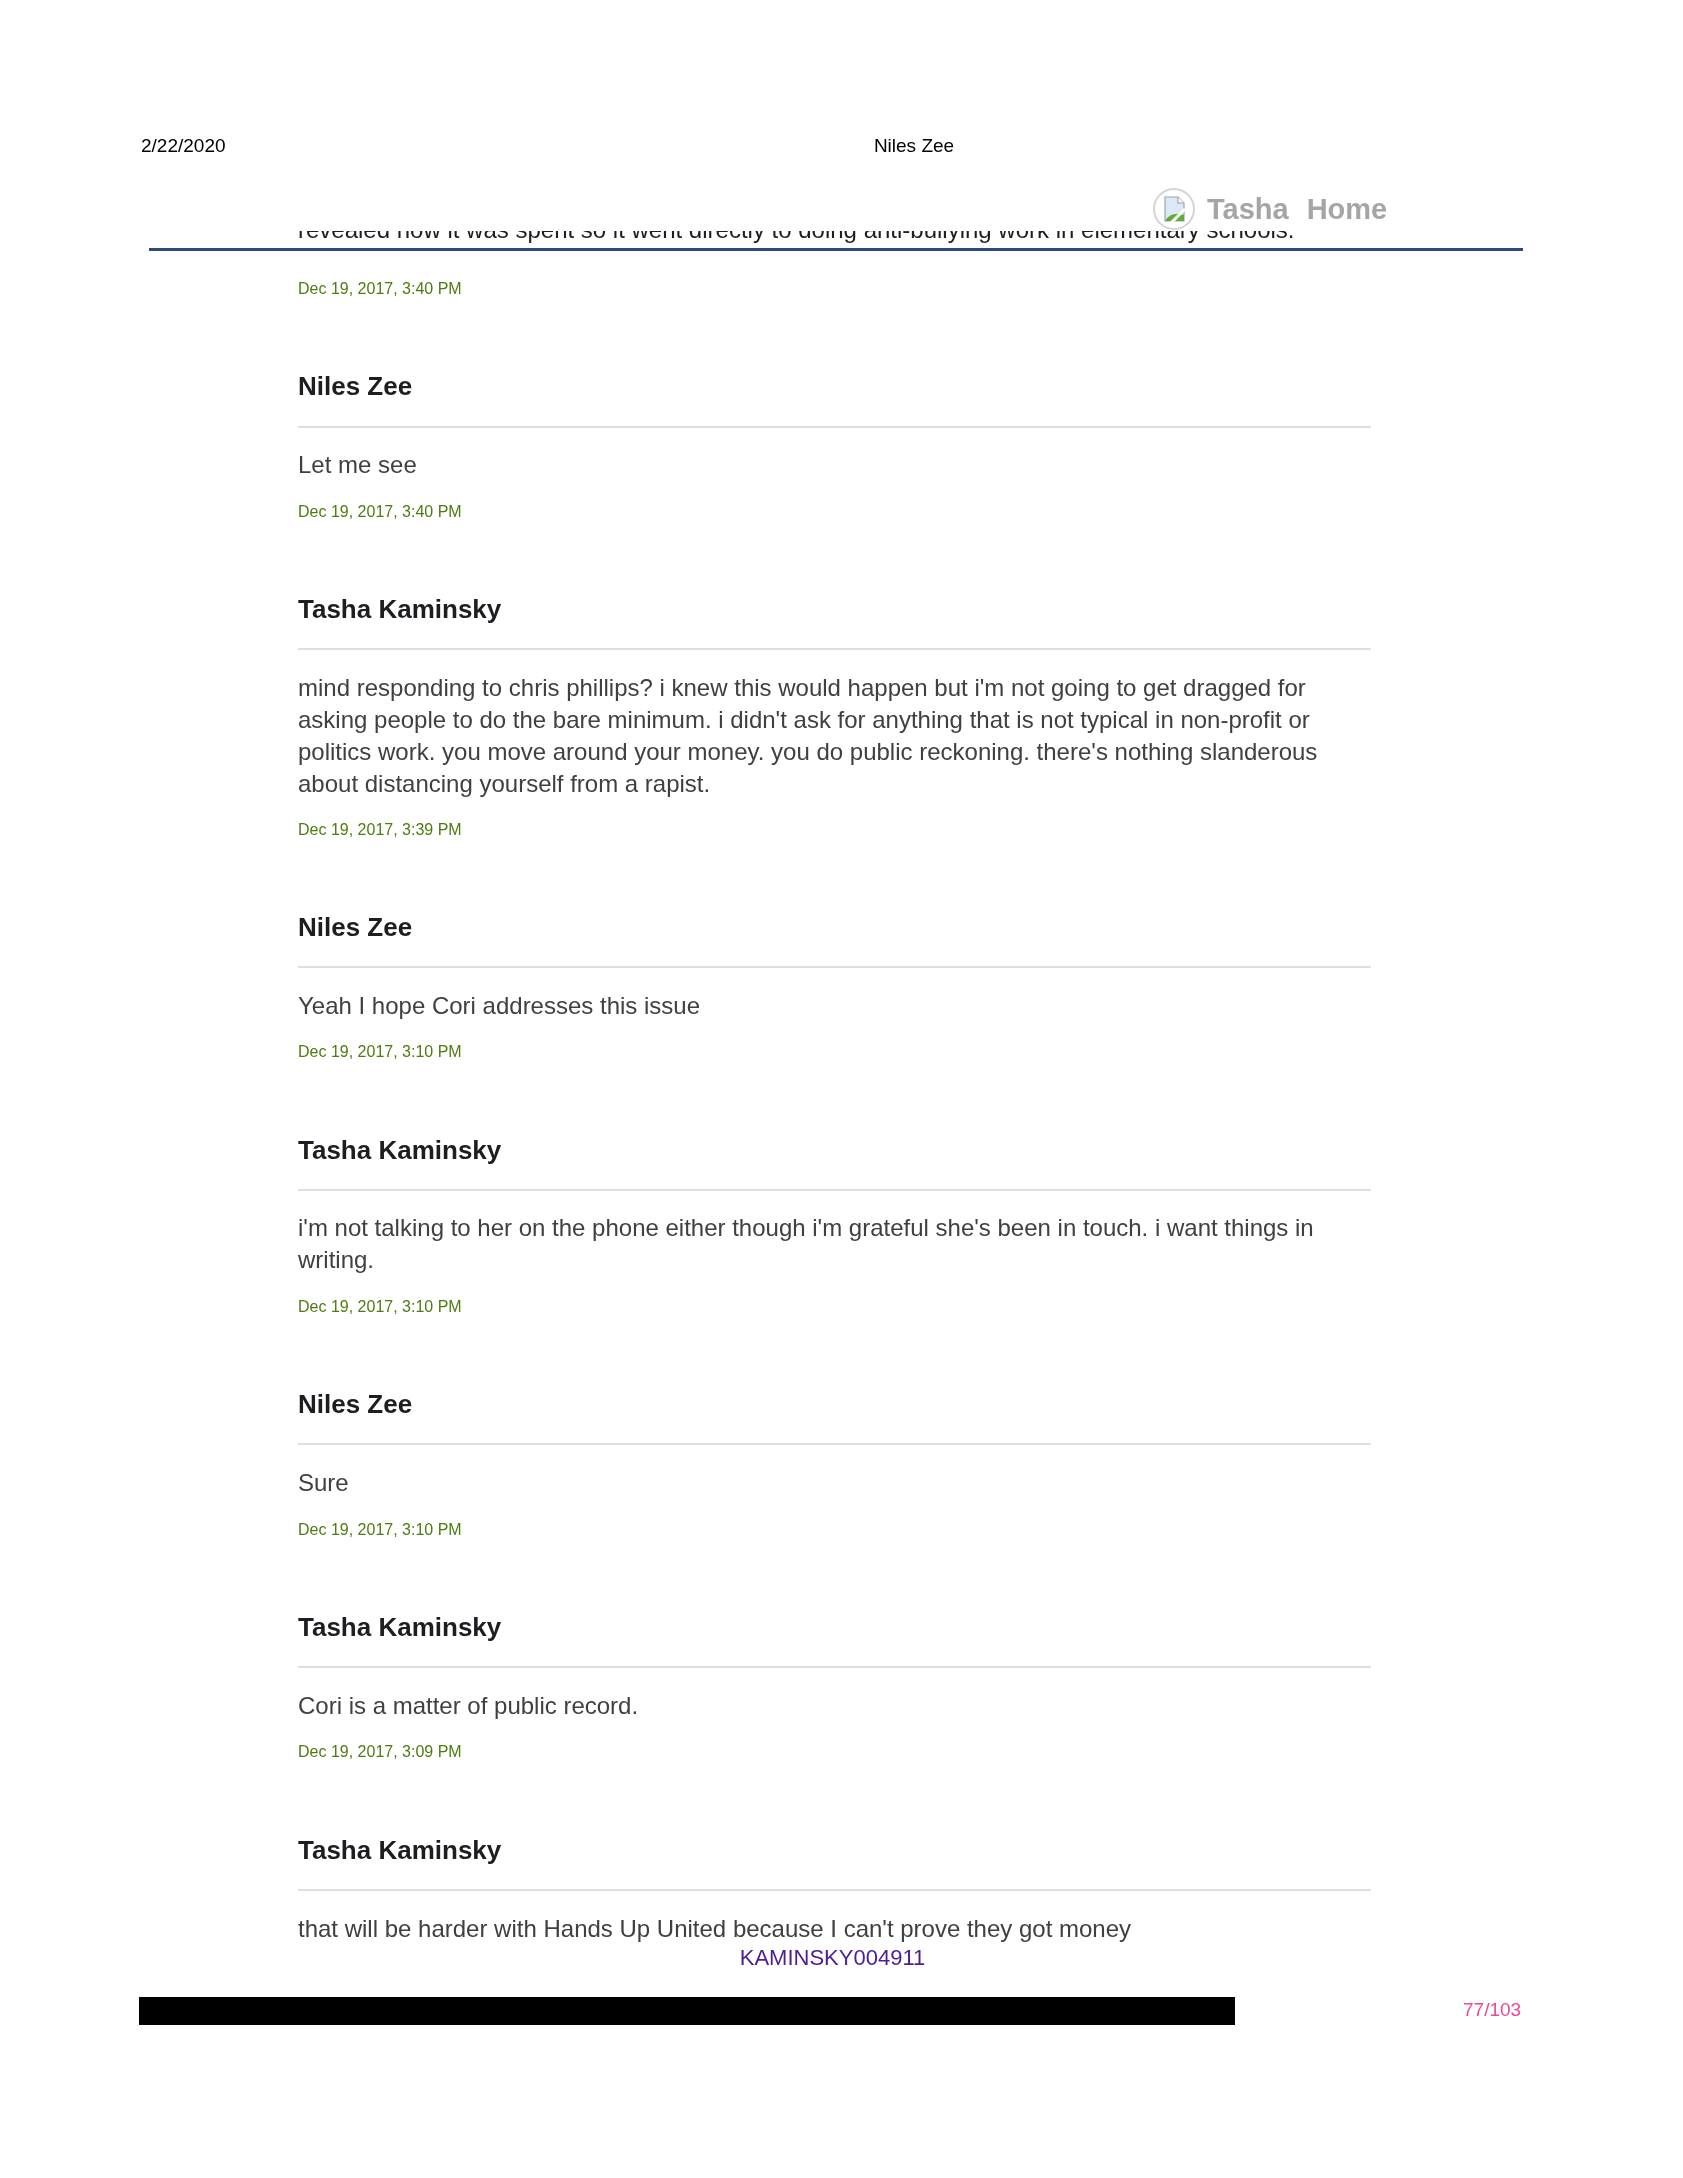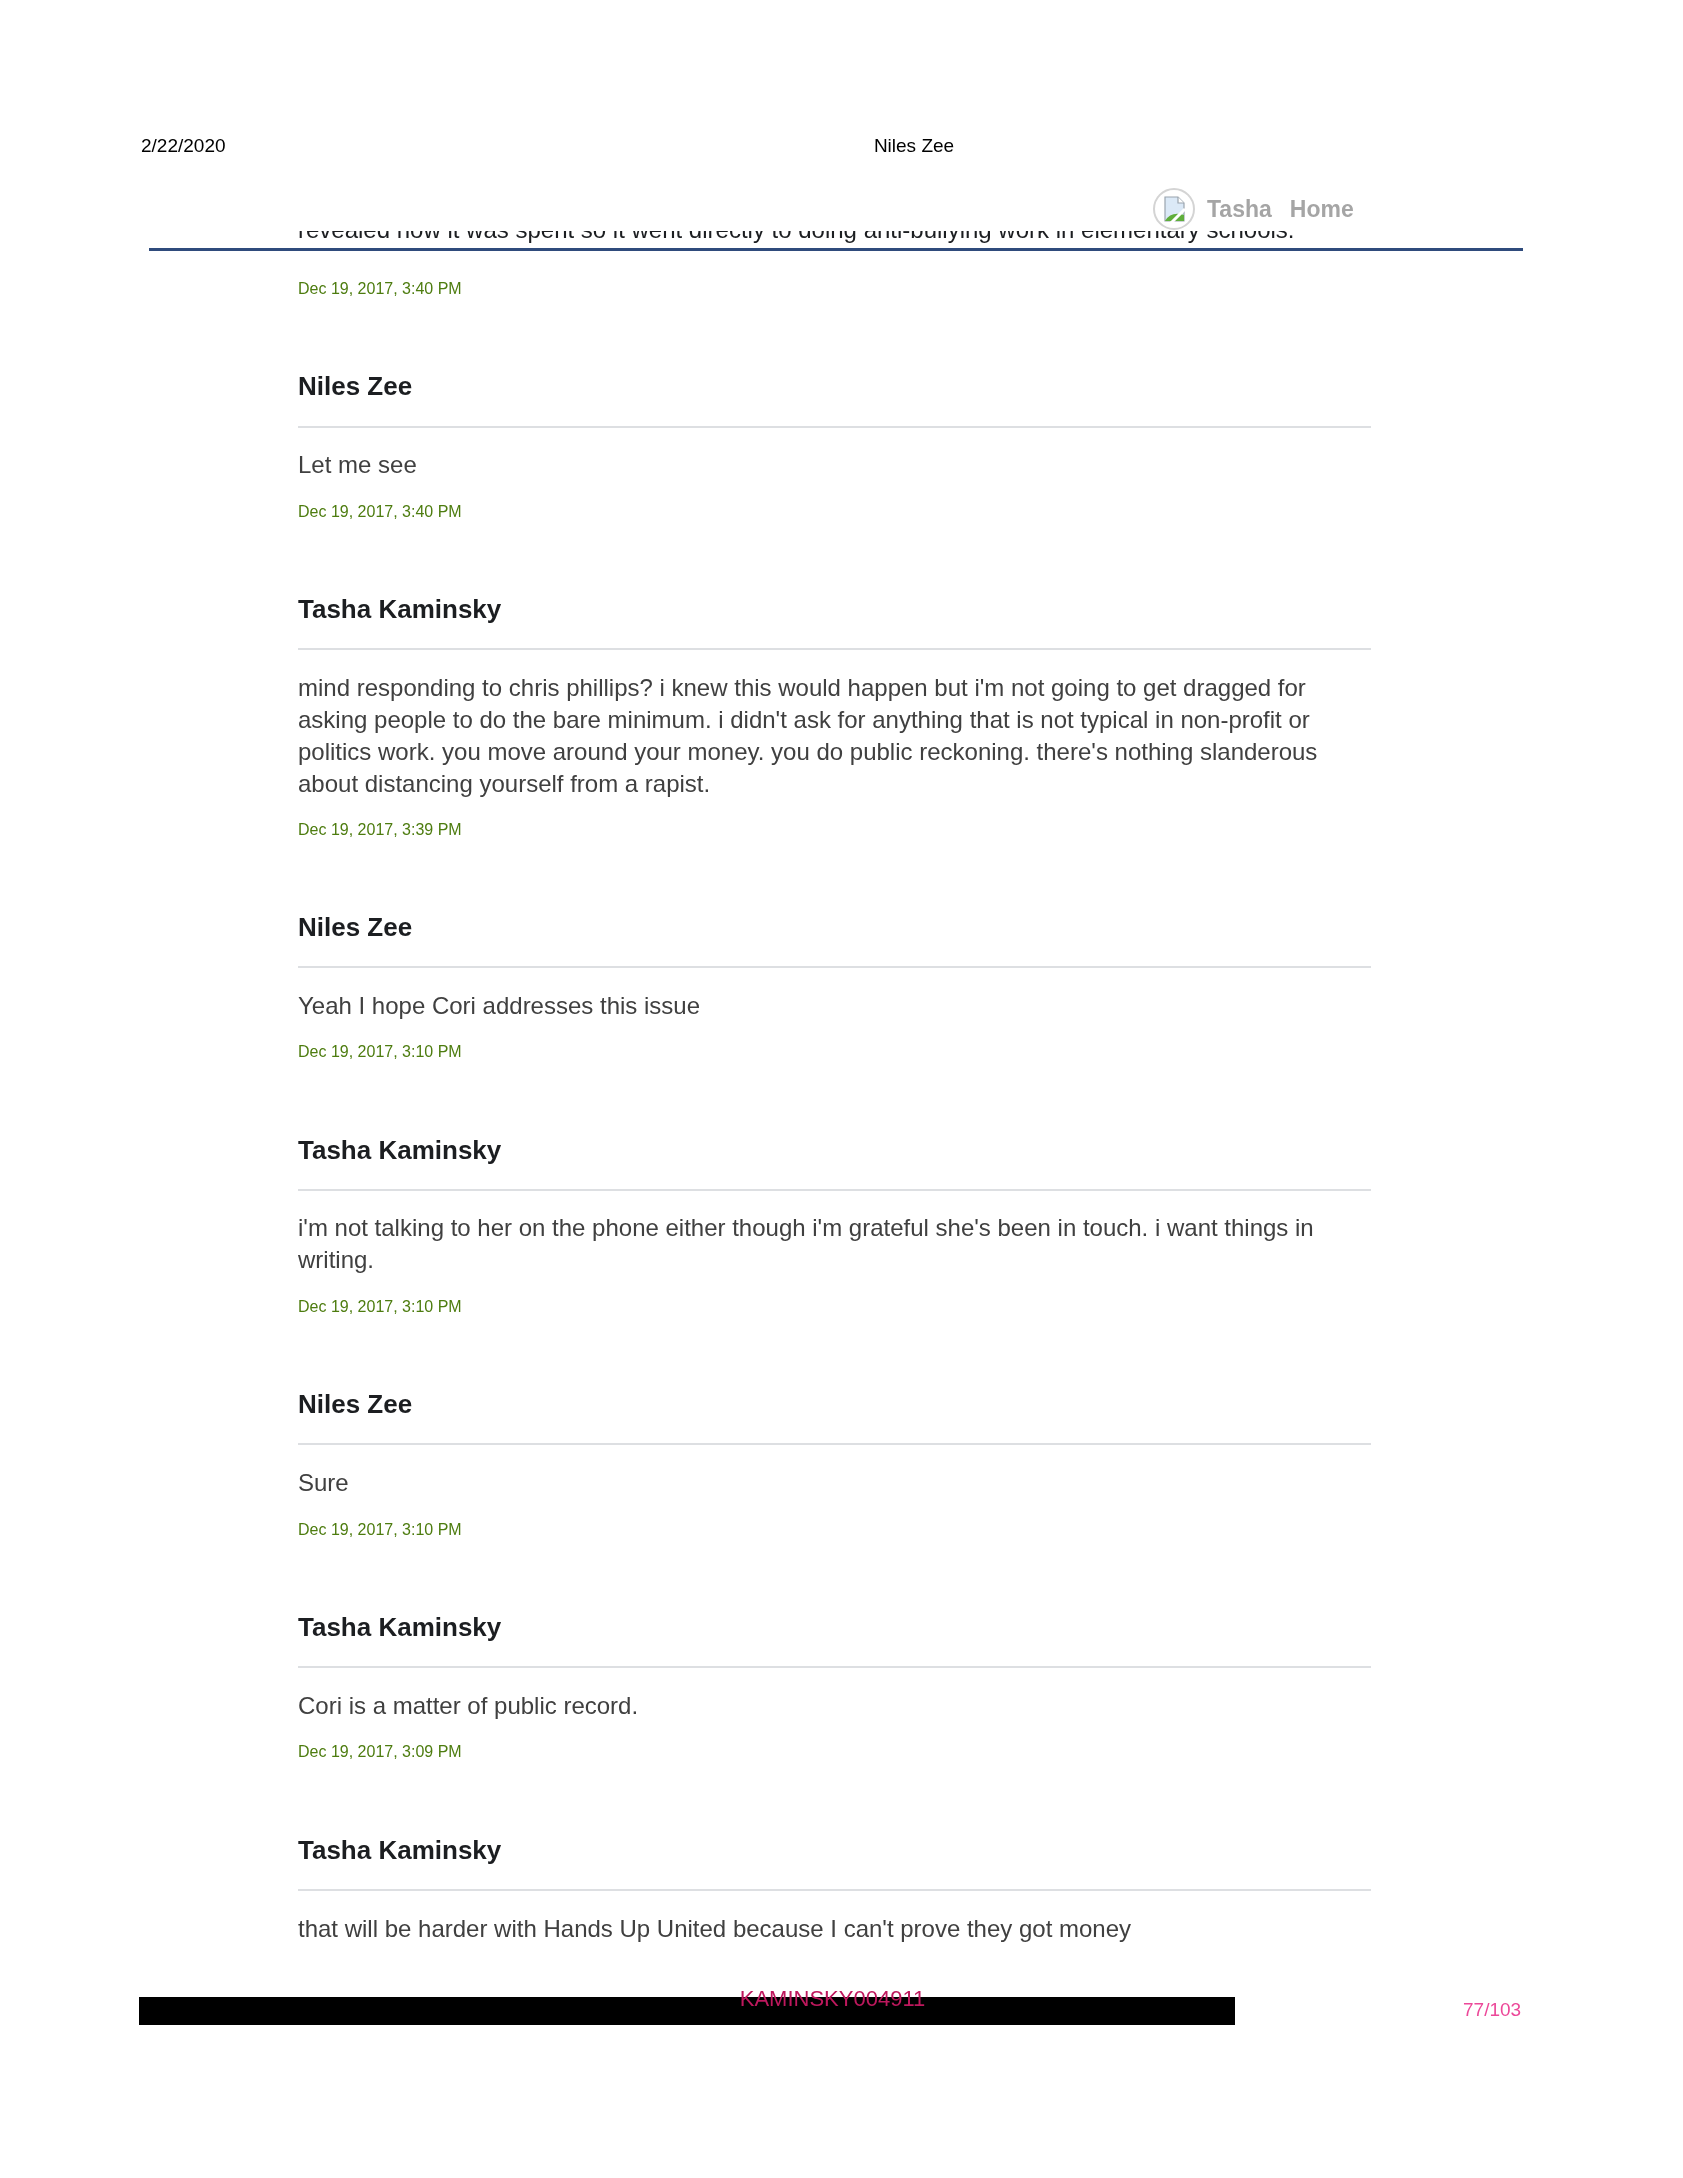--- a/index.html
+++ b/index.html
@@ -4,34 +4,34 @@
 <style>
   html, body { margin: 0; padding: 0; background: #ffffff; }
   body { width: 1683px; height: 2178px; position: relative; overflow: hidden;
          font-family: "Liberation Sans", "DejaVu Sans", sans-serif; color: #1c1e21; }
   .print-date { position: absolute; left: 141px; top: 135px; font-size: 19px; color: #000; }
   .print-title { position: absolute; left: 0; width: 1828px; top: 135px; text-align: center; font-size: 19px; color: #000; }
   .topnav { position: absolute; left: 1153px; top: 186px; height: 46px; display: flex; align-items: center; }
   .avatar { width: 42px; height: 42px; border-radius: 50%; border: 2px solid #d4d4d4; box-sizing: border-box;
             overflow: hidden; position: relative; background: #fff; }
   .avatar svg { position: absolute; left: 0; top: 0; }
-  .nav-link { font-weight: bold; font-size: 23px; color: #a5a5a5; margin-left: 12px; }
+  .nav-link { font-weight: bold; font-size: 29px; color: #a5a5a5; margin-left: 12px; }
   .nav-home { margin-left: 18px; }
   .blue-rule { position: absolute; left: 149px; top: 248px; width: 1374px; height: 3px; background: #2f4b7c; }
   .cut-line { position: absolute; left: 298px; top: 231px; font-size: 24px; color: #1c1e21; height: 17px; overflow: hidden;
               line-height: 34px; width: 1089px; white-space: nowrap; }
   .cut-line span { position: relative; top: -18px; }
   .content { position: absolute; left: 298px; top: 0; width: 1073px; }
   .ts { position: absolute; left: 0; font-size: 16px; color: #4d7c0f; }
   .author { position: absolute; left: 0; font-size: 26px; font-weight: bold; color: #1c1e21; }
   .sep { position: absolute; left: 0; width: 1073px; height: 2px; background: #dddfe2; }
   .msg { position: absolute; left: 0; width: 1073px; font-size: 24px; line-height: 32px; color: #404040; }
   .redact { position: absolute; left: 139px; top: 1997px; width: 1096px; height: 28px; background: #000; }
   .page-num { position: absolute; left: 1463px; top: 1999px; font-size: 19px; color: #ec4899; }
-  .bates { position: absolute; left: 0; width: 1665px; top: 1986px; text-align: center; font-size: 22px; color: #be185d; }
+  .bates { position: absolute; left: 0; width: 1665px; top: 1945px; text-align: center; font-size: 22px; color: #4c1d95; }
 </style>
 </head>
 <body>
 
 <div class="print-date">2/22/2020</div>
 <div class="print-title">Niles Zee</div>
 
 <div class="topnav">
   <div class="avatar">
     <svg width="38" height="38" viewBox="0 0 38 38">

